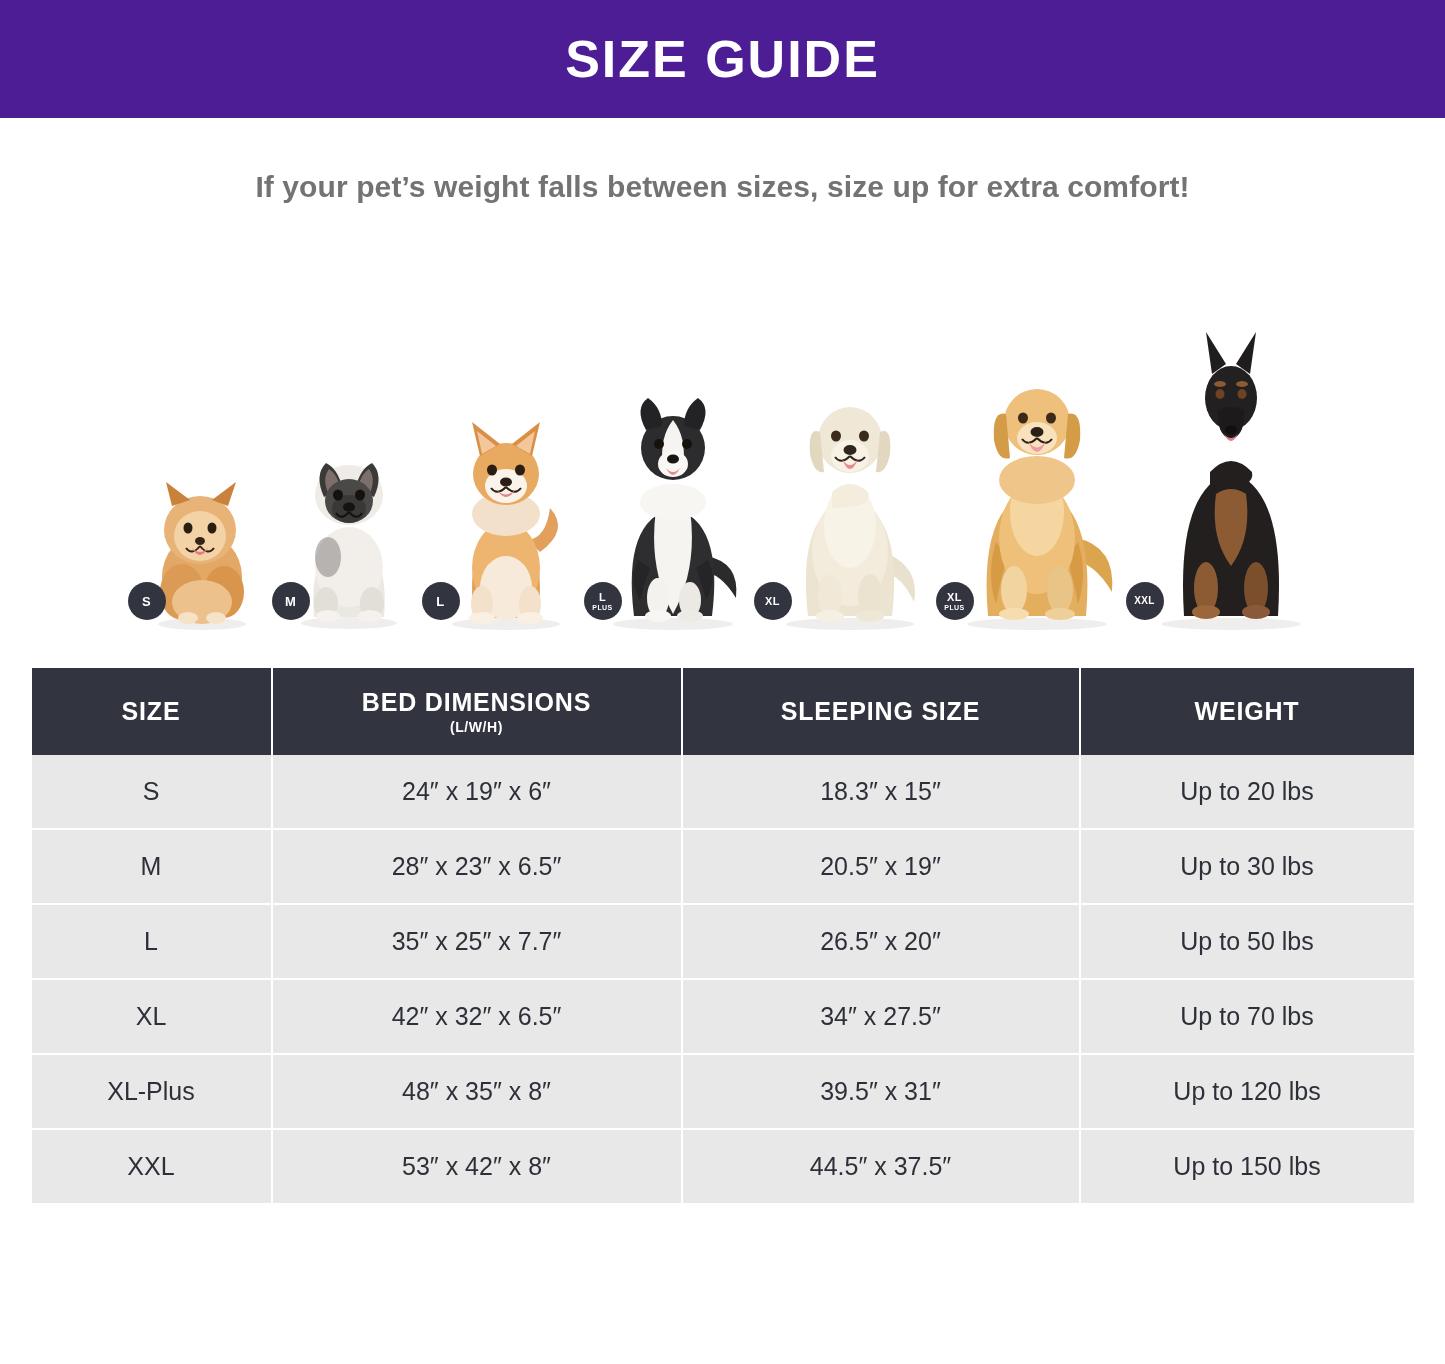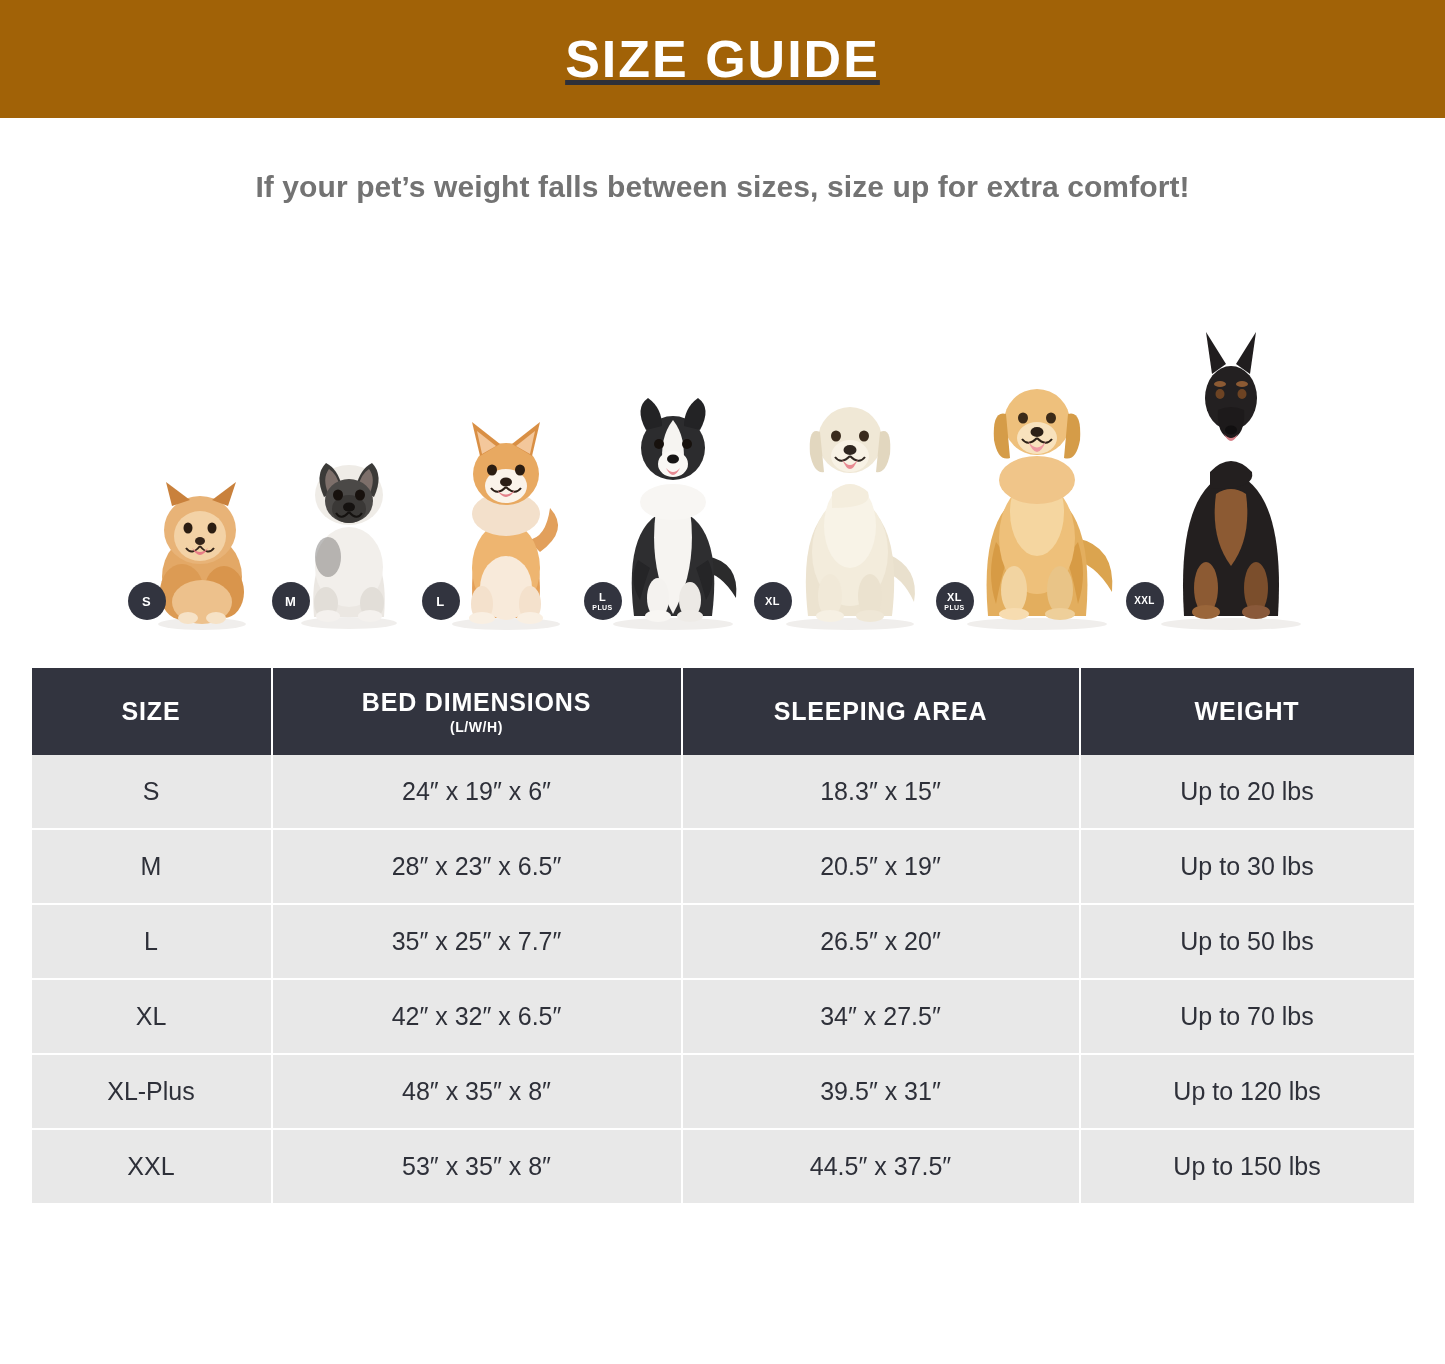--- a/index.html
+++ b/index.html
@@ -13,25 +13,24 @@
     height: 1364px;
     font-family: "Liberation Sans", sans-serif;
     color: #2e3039;
     overflow: hidden;
   }
 
   
   .header-bar {
     width: 100%;
     height: 118px;
-    background: #a16207;
+    background: #4c1d95;
     display: flex;
     align-items: center;
     justify-content: center;
-    text-decoration: underline;
   }
   .header-title {
     color: #ffffff;
     font-size: 52px;
     font-weight: bold;
     letter-spacing: 2px;
     line-height: 1;
   }
 
   
@@ -431,21 +430,21 @@
     <thead>
       <tr>
         <th>
           <span>SIZE</span>
         </th>
         <th>
           <span>BED DIMENSIONS</span>
           <span class="sub">(L/W/H)</span>
         </th>
         <th>
-          <span>SLEEPING AREA</span>
+          <span>SLEEPING SIZE</span>
         </th>
         <th>
           <span>WEIGHT</span>
         </th>
       </tr>
     </thead>
     <tbody>
       <tr>
         <td>S</td>
         <td>24″ x 19″ x 6″</td>
@@ -471,19 +470,19 @@
         <td>Up to 70 lbs</td>
       </tr>
       <tr>
         <td>XL-Plus</td>
         <td>48″ x 35″ x 8″</td>
         <td>39.5″ x 31″</td>
         <td>Up to 120 lbs</td>
       </tr>
       <tr>
         <td>XXL</td>
-        <td>53″ x 35″ x 8″</td>
+        <td>53″ x 42″ x 8″</td>
         <td>44.5″ x 37.5″</td>
         <td>Up to 150 lbs</td>
       </tr>
     </tbody>
   </table>
 </div>
 
 </body></html>

